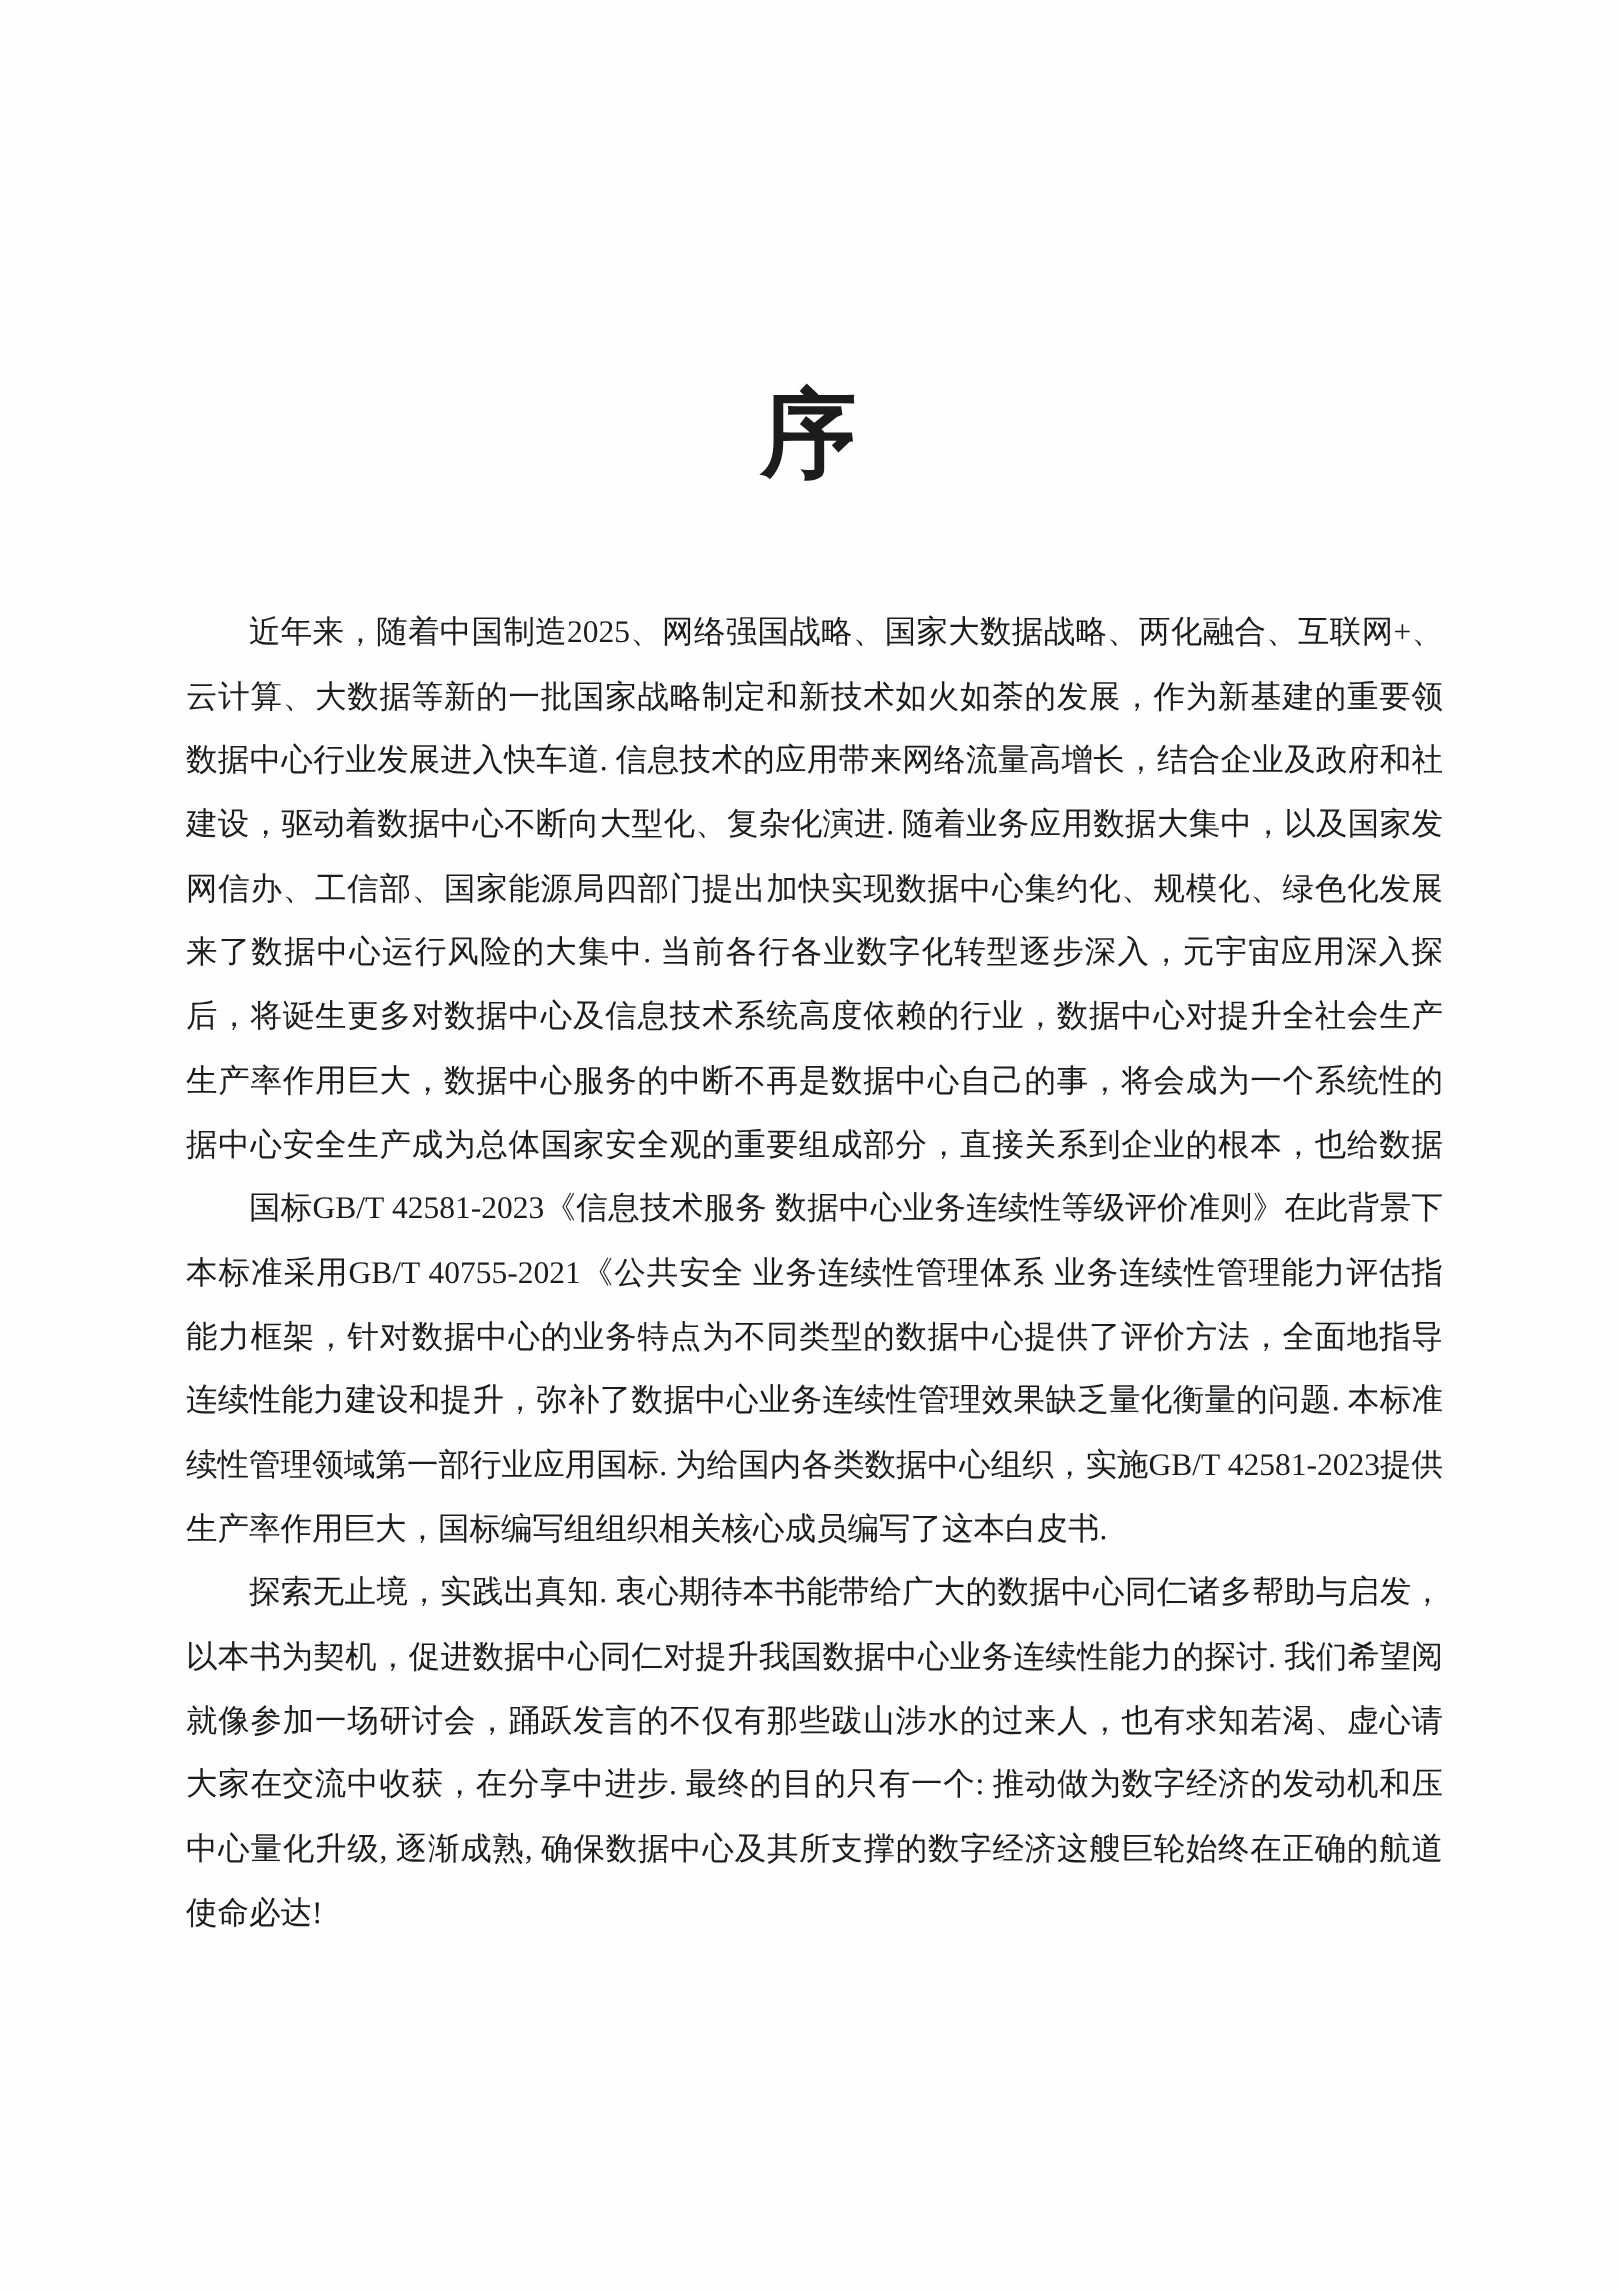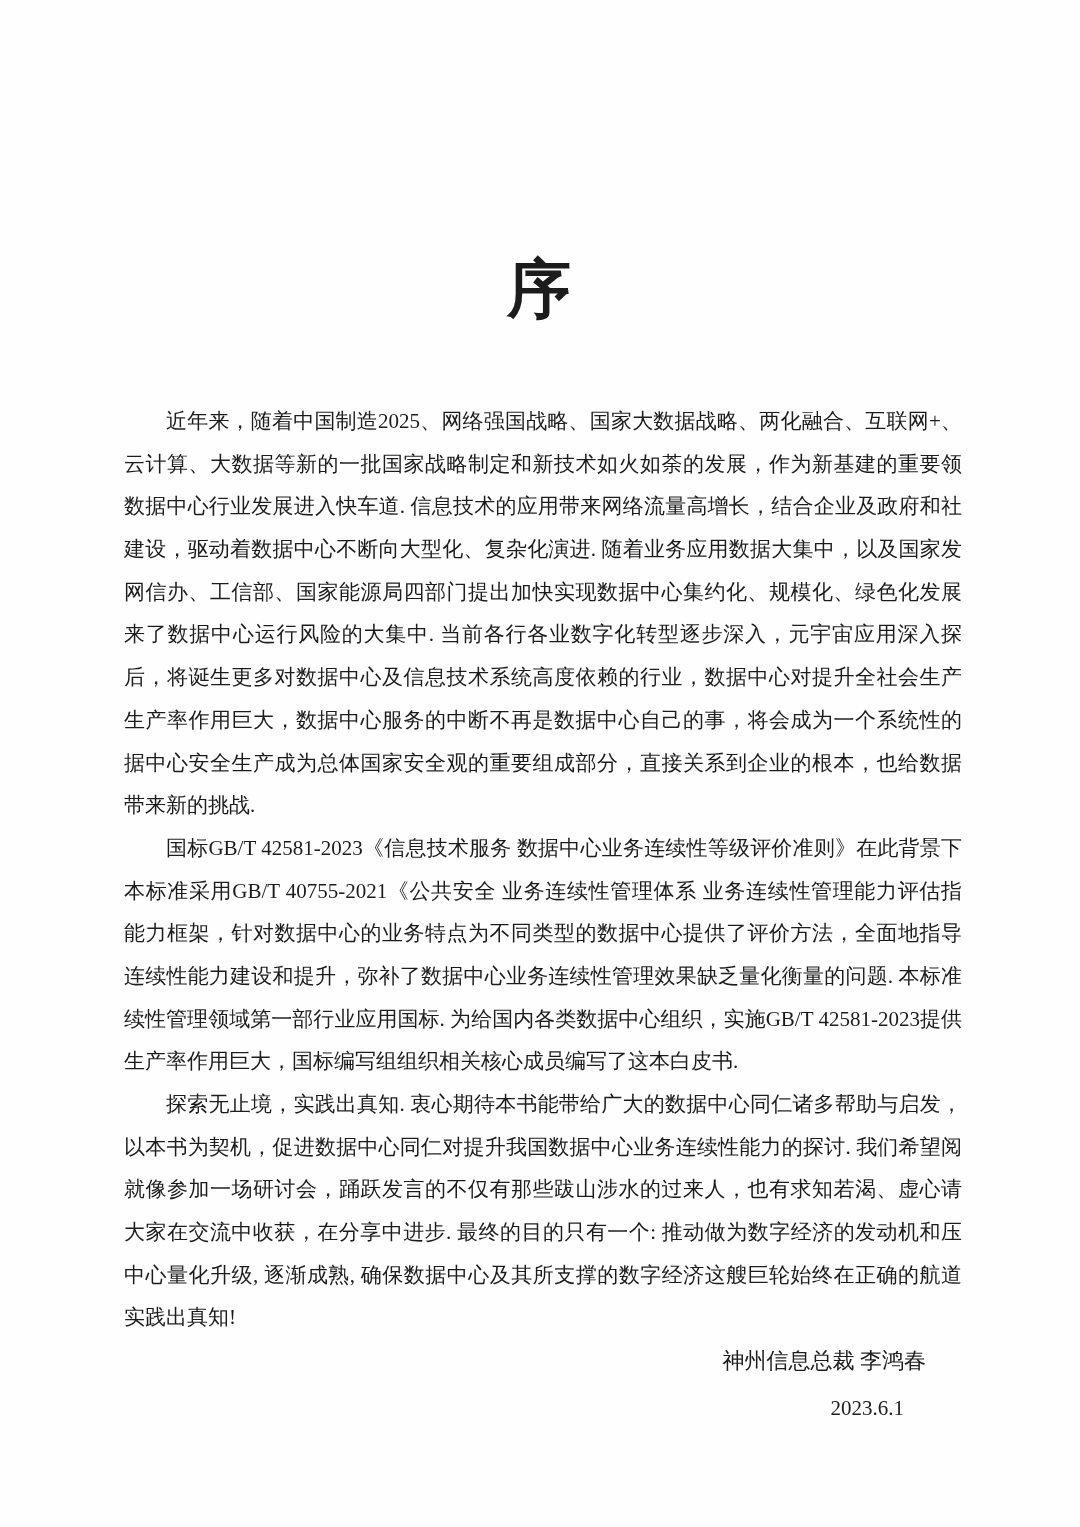--- a/index.html
+++ b/index.html
@@ -75,41 +75,36 @@
     <div>
       <div class="line full first">近年来，随着中国制造2025、网络强国战略、国家大数据战略、两化融合、互联网+、一带一路、</div>
       <div class="line full">云计算、大数据等新的一批国家战略制定和新技术如火如荼的发展，作为新基建的重要领域之一,中国</div>
       <div class="line full">数据中心行业发展进入快车道. 信息技术的应用带来网络流量高增长，结合企业及政府和社会的信息化</div>
       <div class="line full">建设，驱动着数据中心不断向大型化、复杂化演进. 随着业务应用数据大集中，以及国家发改委、中央</div>
       <div class="line full">网信办、工信部、国家能源局四部门提出加快实现数据中心集约化、规模化、绿色化发展的要求，也带</div>
       <div class="line full">来了数据中心运行风险的大集中. 当前各行各业数字化转型逐步深入，元宇宙应用深入探索，在银行业</div>
       <div class="line full">后，将诞生更多对数据中心及信息技术系统高度依赖的行业，数据中心对提升全社会生产效率和全要素</div>
       <div class="line full">生产率作用巨大，数据中心服务的中断不再是数据中心自己的事，将会成为一个系统性的社会风险，数</div>
       <div class="line full">据中心安全生产成为总体国家安全观的重要组成部分，直接关系到企业的根本，也给数据中心从业人员</div>
-      <div class="line last">带来新的挑战.</div>
     </div>
 
     <div>
       <div class="line full first">国标GB/T 42581-2023《信息技术服务 数据中心业务连续性等级评价准则》在此背景下应运而生.</div>
       <div class="line full">本标准采用GB/T 40755-2021《公共安全 业务连续性管理体系 业务连续性管理能力评估指南》给出的</div>
       <div class="line full">能力框架，针对数据中心的业务特点为不同类型的数据中心提供了评价方法，全面地指导数据中心业务</div>
       <div class="line full">连续性能力建设和提升，弥补了数据中心业务连续性管理效果缺乏量化衡量的问题. 本标准也是业务连</div>
       <div class="line full">续性管理领域第一部行业应用国标. 为给国内各类数据中心组织，实施GB/T 42581-2023提供参考，促</div>
       <div class="line last">生产率作用巨大，国标编写组组织相关核心成员编写了这本白皮书.</div>
     </div>
 
     <div>
       <div class="line full first">探索无止境，实践出真知. 衷心期待本书能带给广大的数据中心同仁诸多帮助与启发，同时也希望</div>
       <div class="line full">以本书为契机，促进数据中心同仁对提升我国数据中心业务连续性能力的探讨. 我们希望阅读这本白书</div>
       <div class="line full">就像参加一场研讨会，踊跃发言的不仅有那些跋山涉水的过来人，也有求知若渴、虚心请教的后来人.</div>
       <div class="line full">大家在交流中收获，在分享中进步. 最终的目的只有一个: 推动做为数字经济的发动机和压舱石的数据</div>
       <div class="line full">中心量化升级, 逐渐成熟, 确保数据中心及其所支撑的数字经济这艘巨轮始终在正确的航道上乘风破浪，</div>
-      <div class="line last">实践出真知!</div>
+      <div class="line last">使命必达!</div>
     </div>
 
-    <div class="signoff">
-      <div class="signature">神州信息总裁  李鸿春</div>
-      <div class="date">2023.6.1</div>
-    </div>
 
   </div>
 
 </div>
 
 </body></html>

